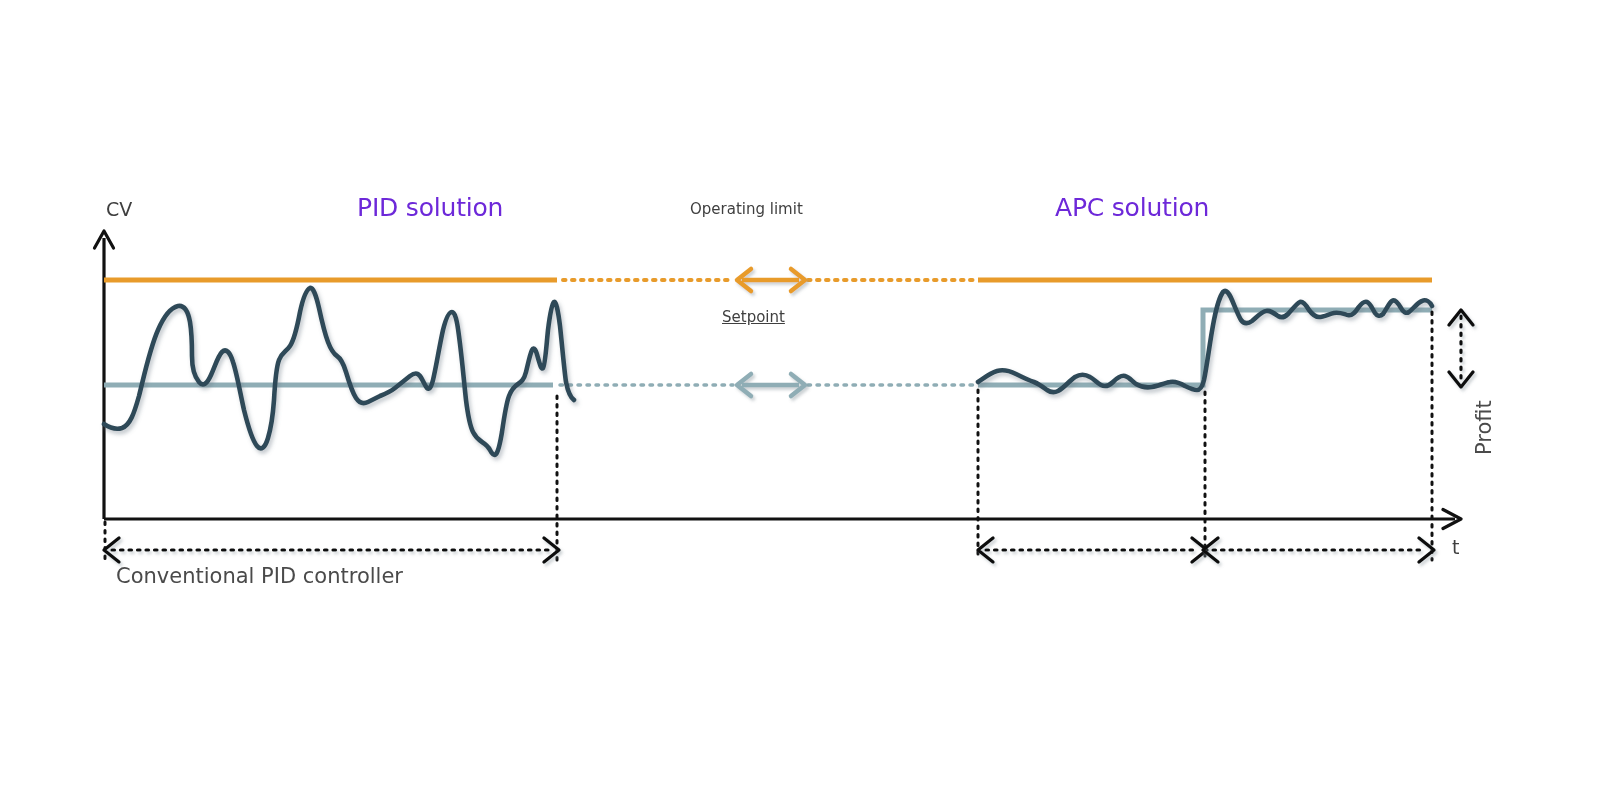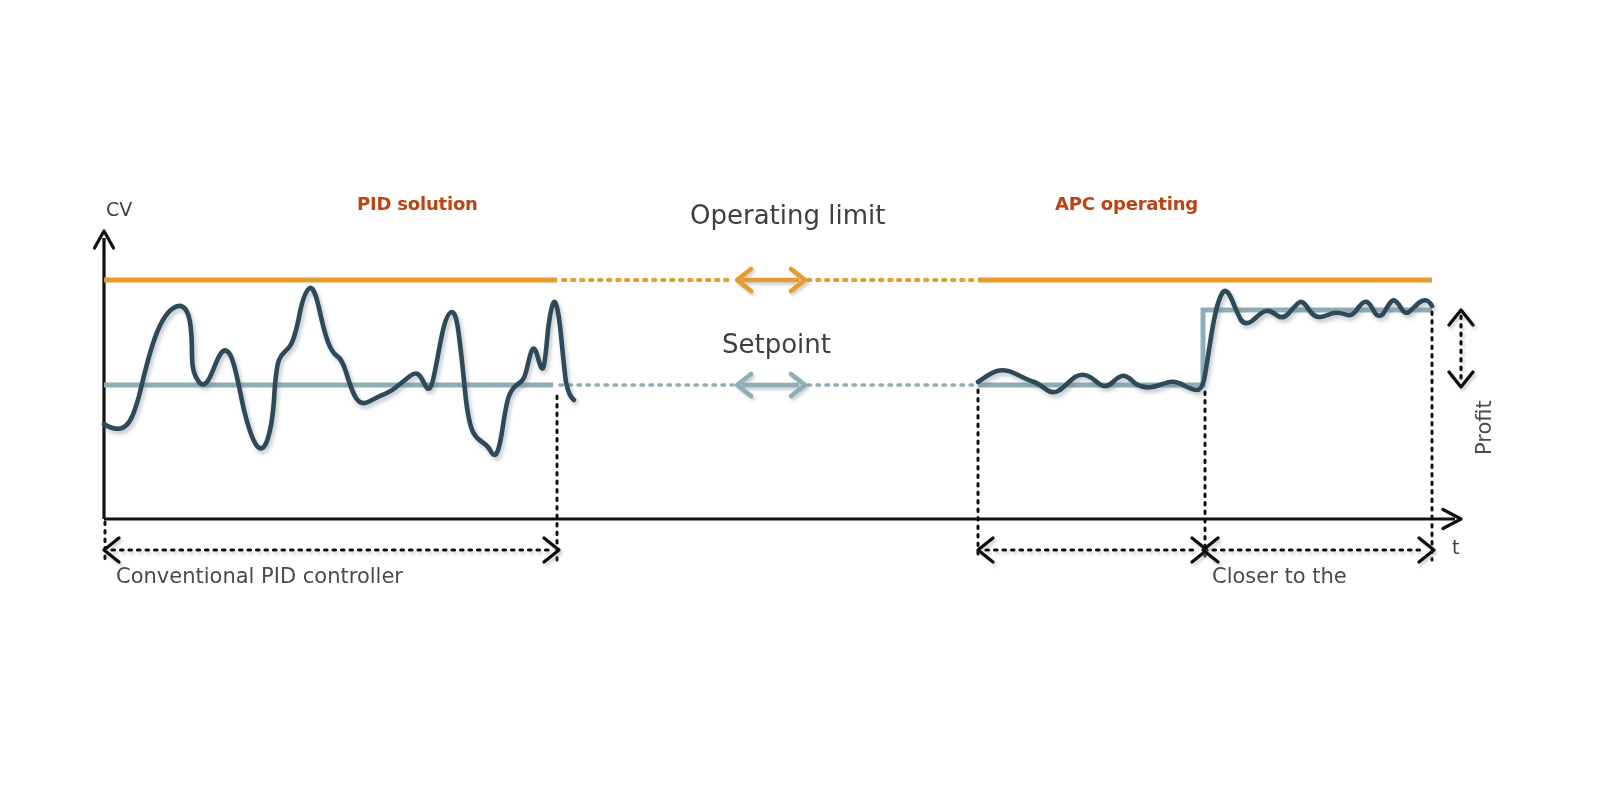--- a/index.html
+++ b/index.html
@@ -22,27 +22,27 @@
     position: absolute;
     top: 0;
     left: 0;
   }
   .lbl {
     position: absolute;
     white-space: pre;
     color: #3b3b3b;
   }
   .title-lbl {
-    font-weight: bold;
-    font-size: 18px;
-    color: #c2410c;
+    font-weight: normal;
+    font-size: 25px;
+    color: #6d28d9;
     letter-spacing: -0.2px;
   }
   .mid-lbl {
-    font-size: 26px;
+    font-size: 15px;
     color: #3f3f3f;
   }
   .axis-lbl {
     font-size: 19px;
     color: #3f3f3f;
   }
   .span-lbl {
     font-size: 21px;
     color: #4a4a4a;
     text-align: left;
@@ -232,26 +232,25 @@
       <path d="M 1449 372 L 1461 387 L 1473 372" fill="none" stroke="#111111" stroke-width="3.4" stroke-linecap="round" stroke-linejoin="round"></path>
     </g>
   </svg>
 
   <div class="lbl axis-lbl" style="left:106px; top:198px;">CV</div>
 
   <div class="lbl axis-lbl" style="left:1452px; top:536px;">t</div>
 
   <div class="lbl title-lbl" style="left:357px; top:193px;">PID solution</div>
 
-  <div class="lbl title-lbl" style="left:1055px; top:193px;">APC operating</div>
+  <div class="lbl title-lbl" style="left:1055px; top:193px;">APC solution</div>
 
   <div class="lbl mid-lbl" style="left:690px; top:200px;">Operating limit</div>
 
-  <div class="lbl mid-lbl" style="left:722px; top:329px;">Setpoint</div>
+  <div class="lbl mid-lbl" style="left:722px; top:308px;text-decoration:underline;">Setpoint</div>
 
   <div class="lbl span-lbl" style="left:116px; top:564px; width:434px;">Conventional PID controller</div>
 
 
-  <div class="lbl span-lbl" style="left:1212px; top:564px; width:214px;">Closer to the</div>
 
 
   <div class="lbl profit-lbl" style="left:1472px; top:455px;">Profit</div>
 </div>
 
 </body></html>

